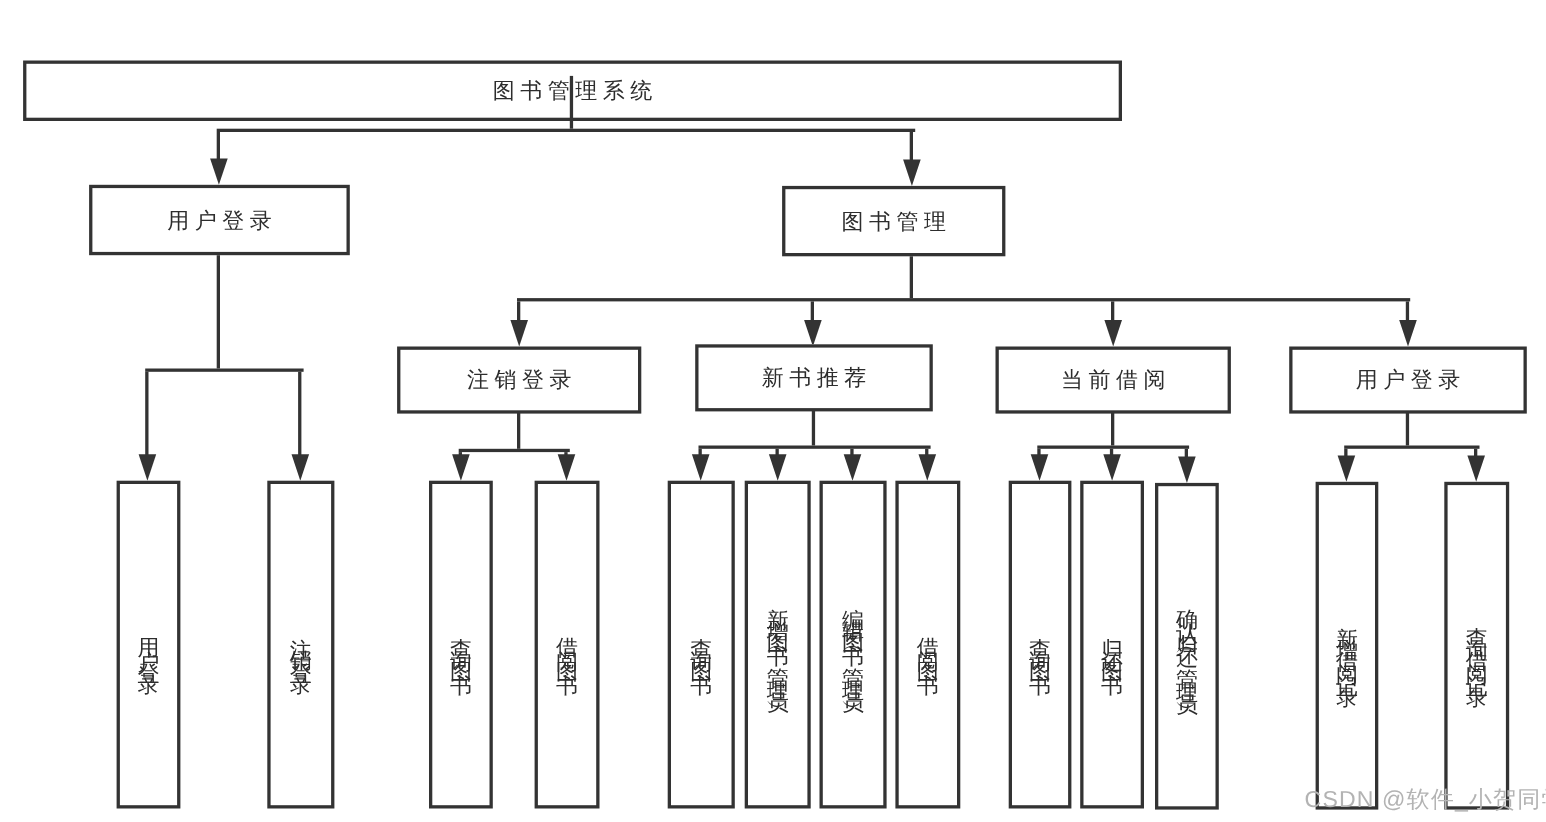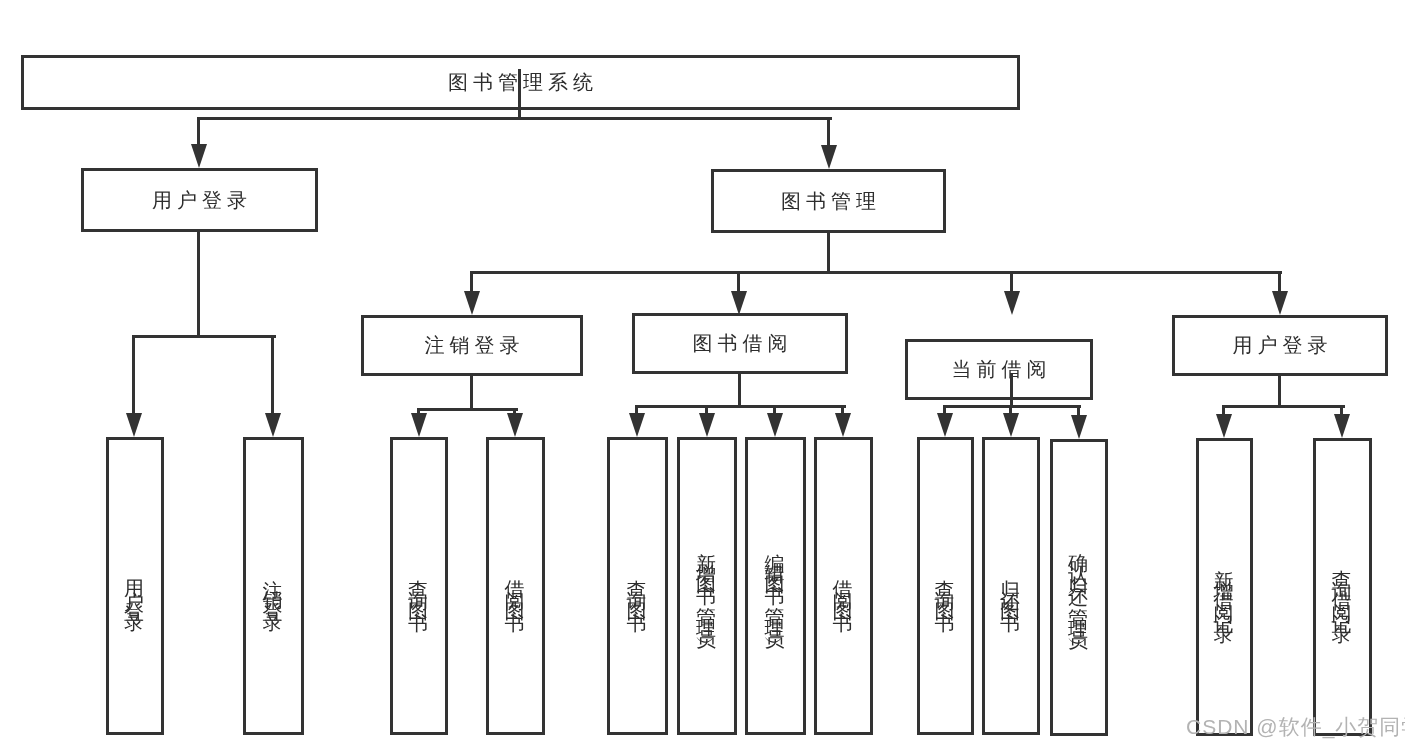--- a/index.html
+++ b/index.html
@@ -79,43 +79,43 @@
   </div>
 
   <div class="vline" style="left:518px;top:69px;height:48px;"></div>
   <div class="hline" style="left:197px;top:117px;width:635px;"></div>
   <div class="drop" style="left:191px;top:120px;height:48px;"></div>
   <div class="drop" style="left:821px;top:120px;height:49px;"></div>
 
   <div class="box" style="left:81px;top:168px;width:237px;height:64px;">
     <span class="htext">用户登录</span>
   </div>
-  <div class="box" style="left:711px;top:169px;width:235px;height:64px;">
+  <div class="box" style="left:711px;top:169px;width:203px;height:64px;">
     <span class="htext">图书管理</span>
   </div>
 
   <div class="vline" style="left:197px;top:232px;height:103px;"></div>
   <div class="hline" style="left:132px;top:335px;width:144px;"></div>
   <div class="drop" style="left:126px;top:338px;height:99px;"></div>
   <div class="drop" style="left:265px;top:338px;height:99px;"></div>
 
   <div class="vline" style="left:827px;top:233px;height:38px;"></div>
   <div class="hline" style="left:470px;top:271px;width:812px;"></div>
   <div class="drop" style="left:464px;top:274px;height:41px;"></div>
   <div class="drop" style="left:731px;top:274px;height:41px;"></div>
   <div class="drop" style="left:1004px;top:274px;height:41px;"></div>
   <div class="drop" style="left:1272px;top:274px;height:41px;"></div>
 
   <div class="box" style="left:361px;top:315px;width:222px;height:61px;">
     <span class="htext">注销登录</span>
   </div>
   <div class="box" style="left:632px;top:313px;width:216px;height:61px;">
-    <span class="htext">图书借阅</span>
+    <span class="htext">新书推荐</span>
   </div>
-  <div class="box" style="left:905px;top:315px;width:188px;height:61px;margin-top:24px;">
+  <div class="box" style="left:905px;top:315px;width:214px;height:61px;">
     <span class="htext">当前借阅</span>
   </div>
   <div class="box" style="left:1172px;top:315px;width:216px;height:61px;">
     <span class="htext">用户登录</span>
   </div>
 
   <div class="vline" style="left:470px;top:374px;height:34px;"></div>
   <div class="hline" style="left:417px;top:408px;width:101px;"></div>
   <div class="drop" style="left:411px;top:411px;height:26px;"></div>
   <div class="drop" style="left:507px;top:411px;height:26px;"></div>

